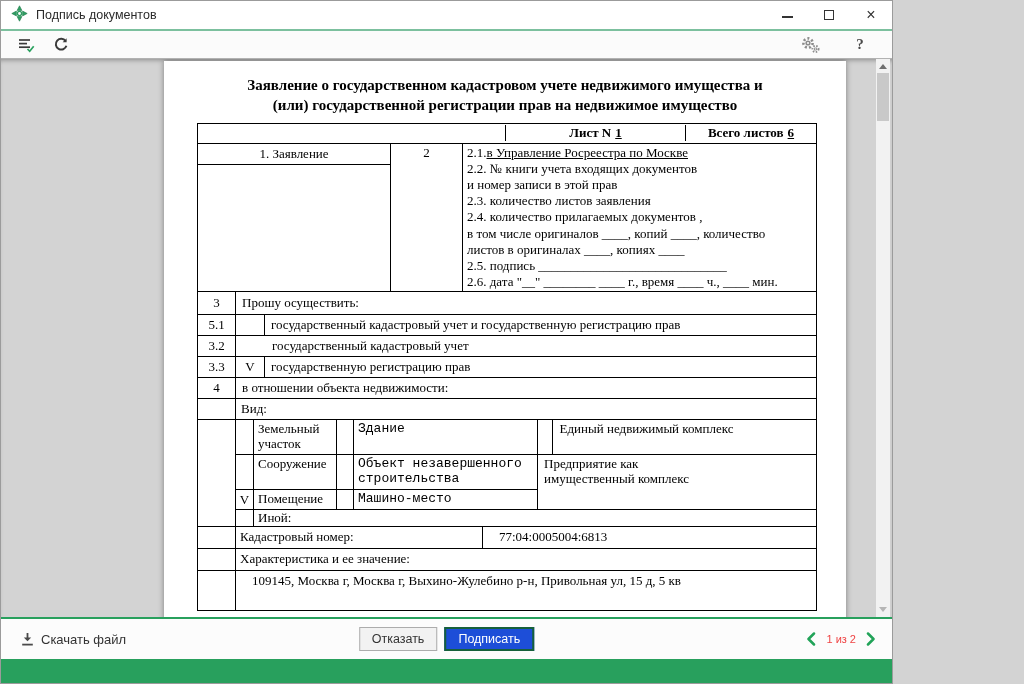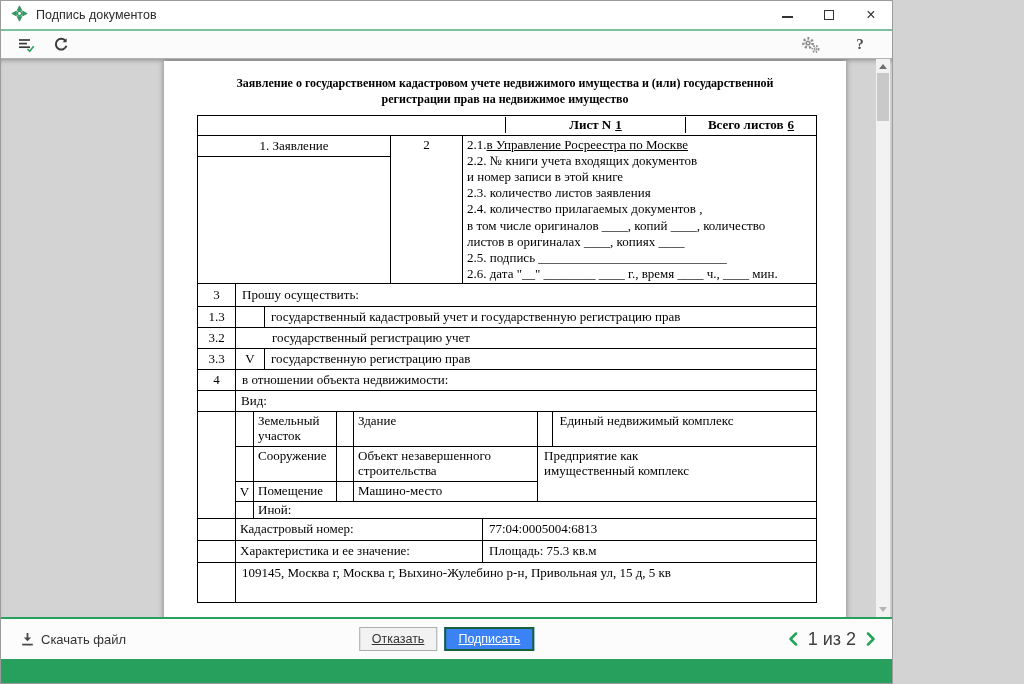--- a/index.html
+++ b/index.html
@@ -19,21 +19,21 @@
 
   
   .toolbar { flex:0 0 28px; display:flex; align-items:center; background:#fbfbfb; border-bottom:1px solid #b2b2b2; padding:0 12px; }
   .tool-btn { width:28px; height:24px; display:flex; align-items:center; justify-content:center; margin-right:6px; }
   .toolbar-right { margin-left:auto; display:flex; align-items:center; gap:16px; }
   .help-glyph { font-size:15px; font-weight:bold; color:#4a4a4a; font-family:"Liberation Serif",serif; }
 
   
   .content { flex:1 1 auto; position:relative; overflow:hidden; background:#d3d3d3; box-shadow: inset 0 4px 5px -3px rgba(0,0,0,.35); }
   .page { position:absolute; left:163px; top:2px; width:682px; height:700px; background:#fff; box-shadow:0 0 6px rgba(0,0,0,.4); font-family:"Liberation Serif", serif; color:#000; }
-  .doc-title { width:540px; margin:15px auto 7px; text-align:center; font-weight:bold; font-size:12px; line-height:1.32; }
+  .doc-title { width:540px; margin:15px auto 7px; text-align:center; font-weight:bold; font-size:15px; line-height:1.32; }
 
   .doc-table { margin-left:33px; width:620px; border:1px solid #000; font-size:13px; }
   .tr { display:flex; }
   .bt { border-top:1px solid #000; }
   .bl { border-left:1px solid #000; }
   .u  { text-decoration:underline; }
   .center { text-align:center; }
   .fill { flex:1 1 auto; }
 
   .rowA { height:19px; align-items:center; }
@@ -52,52 +52,52 @@
   .cbx { width:29px; text-align:center; }
   .txt { flex:1 1 auto; padding-left:6px; }
   .h23 { height:23px; line-height:22px; }
   .h21 { height:21px; line-height:20px; }
   .pad36 { padding-left:36px; }
 
   .gridwrap { flex:1 1 auto; border-left:1px solid #000; }
   .g-row { display:flex; }
   .g-cb { width:17px; text-align:center; line-height:19px; }
   .g-c1 { width:83px; padding:1px 4px; line-height:15.5px; }
-  .g-c2 { width:184px; padding:1px 4px; line-height:15.5px; }
+  .g-c2 { width:184px; padding:1px 4px; line-height:15.5px;font-family:Liberation Mono, monospace; }
   .g-cb3 { width:15px; }
   .g-c3 { flex:1 1 auto; padding:1px 6px; line-height:15.5px;text-align:center; }
   .g-c3 .inner, .g-c3m .inner { max-width:175px; }
   .g1 { height:34px; }
   .g-left { width:301px; }
   .g-r2 { height:34px; }
   .g-r3 { height:21px; }
   .g-c3m { flex:1 1 auto; border-left:1px solid #000; padding:1px 6px; line-height:15.5px; }
   .g4 { height:17px; line-height:16px; }
   .g-rest { flex:1 1 auto; padding-left:4px; }
 
   .det { }
   .det-label { width:247px; padding:2px 0 0 4px; }
-  .det-value { flex:1 1 auto; padding:2px 0 0 6px; line-height:16px; }
+  .det-value { flex:1 1 auto; padding:2px 0 0 16px; line-height:16px; }
   .h22 { height:22px; }
   .h40 { height:40px; }
 
   
   .scrollbar { position:absolute; right:2px; top:0; bottom:0; width:14px; background:#f2f2f2; }
   .sb-up { position:absolute; top:5px; left:3px; width:0; height:0; border-left:4px solid transparent; border-right:4px solid transparent; border-bottom:5px solid #6f6f6f; }
   .sb-thumb { position:absolute; top:14px; left:1px; width:12px; height:48px; background:#c9c9c9; }
   .sb-down { position:absolute; bottom:5px; left:3px; width:0; height:0; border-left:4px solid transparent; border-right:4px solid transparent; border-top:5px solid #b5b5b5; }
 
   
   .footer { flex:0 0 42px; border-top:2px solid #28a05d; background:#fcfcfc; display:flex; align-items:center; position:relative; }
   .download { display:flex; align-items:center; gap:7px; margin-left:20px; font-size:13px; color:#333; cursor:default; }
   .center-btns { position:absolute; left:50%; transform:translateX(-50%); display:flex; gap:7px; }
-  .btn { height:24px; min-width:76px; font-size:12.5px; font-family:"Liberation Sans",sans-serif; display:flex; align-items:center; justify-content:center; padding:0 12px;text-decoration:underline; }
+  .btn { height:24px; min-width:76px; font-size:12.5px; font-family:"Liberation Sans",sans-serif; display:flex; align-items:center; justify-content:center; padding:0 12px; }
   .btn-reject { background:#f2f2f2; border:1px solid #acacac; color:#333; }
-  .btn-sign { background:#3b82f6; border:2px solid #16603a; color:#fff; }
-  .pagination { margin-left:auto; margin-right:16px; display:flex; align-items:center; gap:10px; font-size:18px; color:#404040; }
+  .btn-sign { background:#1d4ed8; border:2px solid #16603a; color:#fff; }
+  .pagination { margin-left:auto; margin-right:16px; display:flex; align-items:center; gap:10px; font-size:11px; color:#ef4444; }
   .bottom-strip { flex:0 0 24px; background:#28a05d; }
 </style>
 </head>
 <body>
 
 <div class="window">
 
   <div class="titlebar">
     <span>
       <svg width="17" height="17" viewBox="0 0 17 17">
@@ -176,44 +176,44 @@
         </div>
 
         <div class="tr rowB bt">
           <div class="b-c1">
             <div class="c1-h">1. Заявление</div>
           </div>
           <div class="b-c2 bl">2</div>
           <div class="b-c3 bl">
             <div><span>2.1.</span><span class="u">в Управление Росреестра по Москве</span></div>
             <div>2.2. № книги учета входящих документов</div>
-            <div>и номер записи в этой книге</div>
+            <div>и номер записи в этой прав</div>
             <div>2.3. количество листов заявления</div>
             <div>2.4. количество прилагаемых документов ,</div>
             <div>в том числе оригиналов ____, копий ____, количество</div>
             <div>листов в оригиналах ____, копиях ____</div>
             <div>2.5. подпись _____________________________</div>
             <div>2.6. дата "__" ________ ____ г., время ____ ч., ____ мин.</div>
           </div>
         </div>
 
         <div class="tr h23 bt">
           <div class="num">3</div>
           <div class="txt bl">Прошу осуществить:</div>
         </div>
 
         <div class="tr h21 bt">
-          <div class="num">1.3</div>
+          <div class="num">5.1</div>
           <div class="cbx bl"></div>
           <div class="txt bl">государственный кадастровый учет и государственную регистрацию прав</div>
         </div>
 
         <div class="tr h21 bt">
           <div class="num">3.2</div>
-          <div class="txt bl pad36">государственный регистрацию учет</div>
+          <div class="txt bl pad36">государственный кадастровый учет</div>
         </div>
 
         <div class="tr h21 bt">
           <div class="num">3.3</div>
           <div class="cbx bl">V</div>
           <div class="txt bl">государственную регистрацию прав</div>
         </div>
 
         <div class="tr h21 bt">
           <div class="num">4</div>
@@ -265,21 +265,20 @@
         </div>
 
         <div class="tr det h22 bt">
           <div class="num"></div>
           <div class="det-label bl">Кадастровый номер:</div>
           <div class="det-value bl">77:04:0005004:6813</div>
         </div>
         <div class="tr det h22 bt">
           <div class="num"></div>
           <div class="det-label bl">Характеристика и ее значение:</div>
-          <div class="det-value bl">Площадь: 75.3 кв.м</div>
         </div>
         <div class="tr det h40 bt">
           <div class="num"></div>
           <div class="det-value bl">109145, Москва г, Москва г, Выхино-Жулебино р-н, Привольная ул, 15 д, 5 кв</div>
         </div>
 
       </div>
     </div>
 
     <div class="scrollbar">

